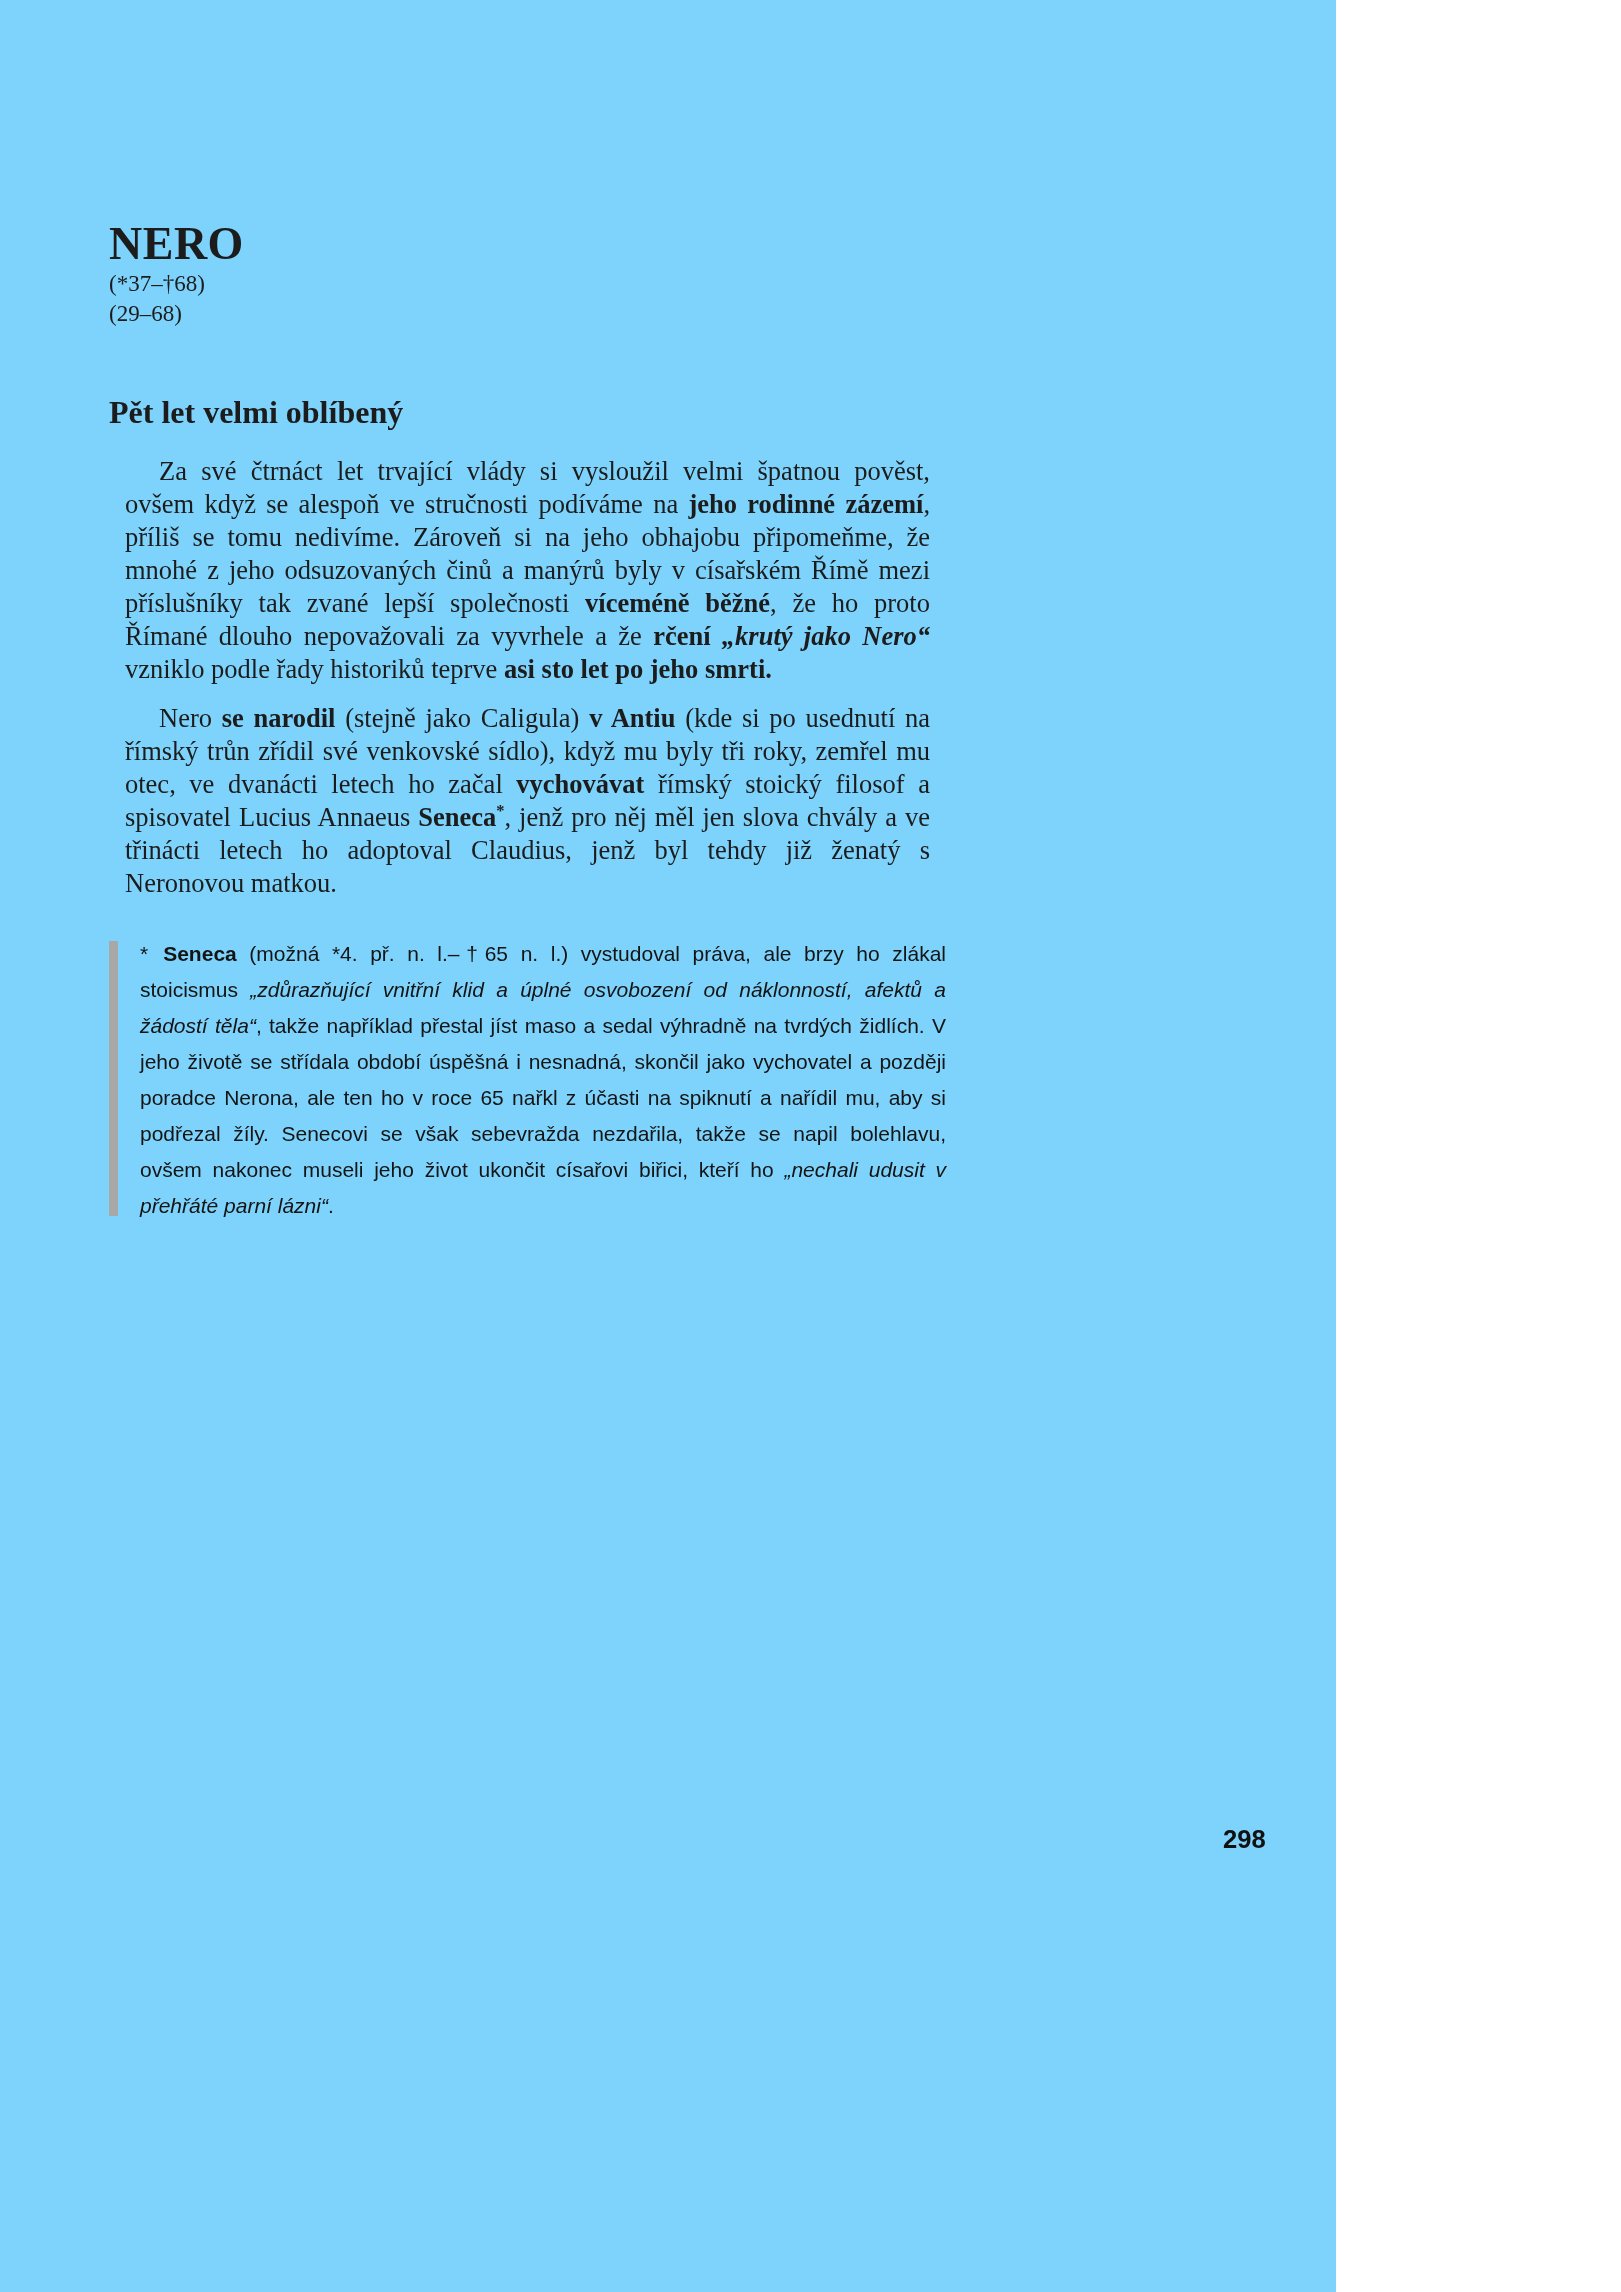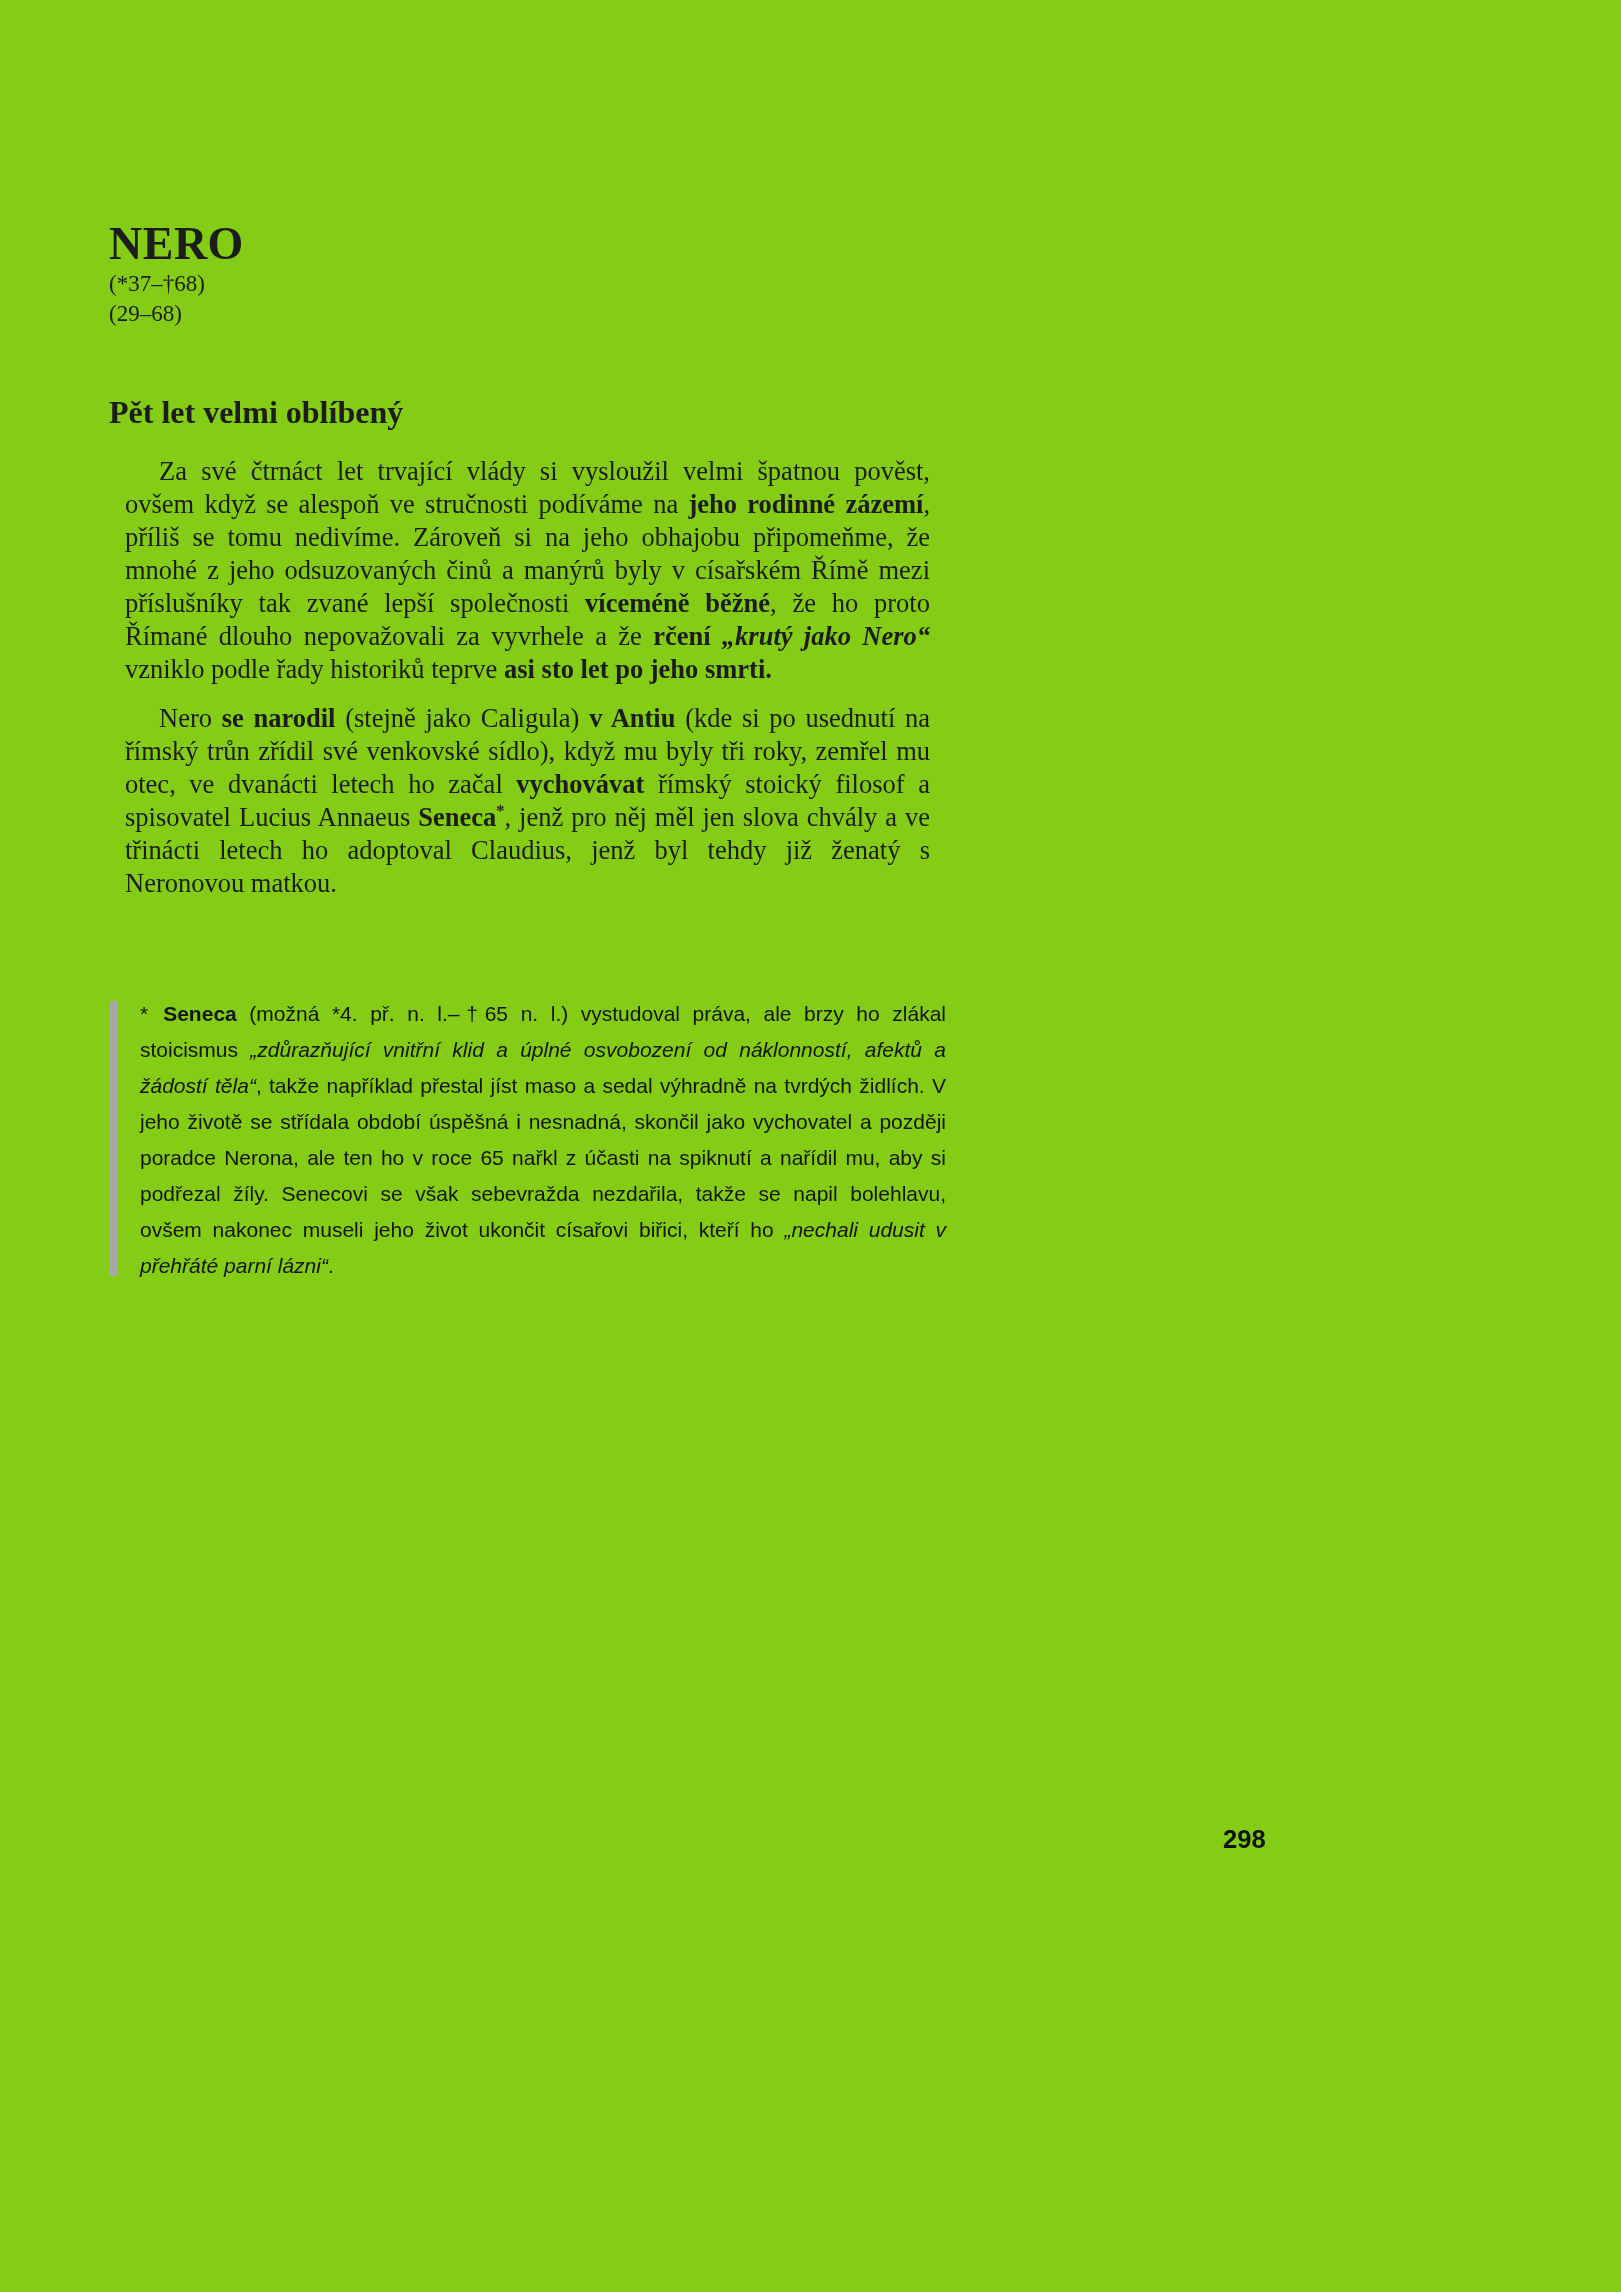--- a/index.html
+++ b/index.html
@@ -1,21 +1,21 @@
 <!DOCTYPE html>
 <html lang="cs" style="font-size:15px"><head>
 <meta charset="utf-8">
 <style>
   * { box-sizing: border-box; }
   html, body { margin: 0; padding: 0; background: #ffffff; }
   .page {
     position: relative;
-    width: 1621px;
+    width: 1336px;
     height: 2292px;
-    background: #84cc16;
+    background: #7dd3fc;
     color: #1c1c1c;
     font-family: "Liberation Serif", serif;
     overflow: hidden;
   }
   .content {
     position: absolute;
     left: 109px;
     top: 0;
     width: 837px;
   }
@@ -51,21 +51,21 @@
     text-align: justify;
     text-indent: 34px;
   }
   .first-para { margin-top: 24.6px; }
   .b  { font-weight: 700; }
   .i  { font-style: italic; }
   .bi { font-weight: 700; font-style: italic; }
   sup.fn-ref { font-size: 0.62em; line-height: 0; }
   .footnote {
     position: relative;
-    margin-top: 96px;
+    margin-top: 36px;
     padding-left: 31px;
     font-family: "Liberation Sans", sans-serif;
     font-size: 21px;
     line-height: 36px;
     text-align: justify;
     color: #141414;
   }
   .footnote-bar {
     position: absolute;
     left: 0;

